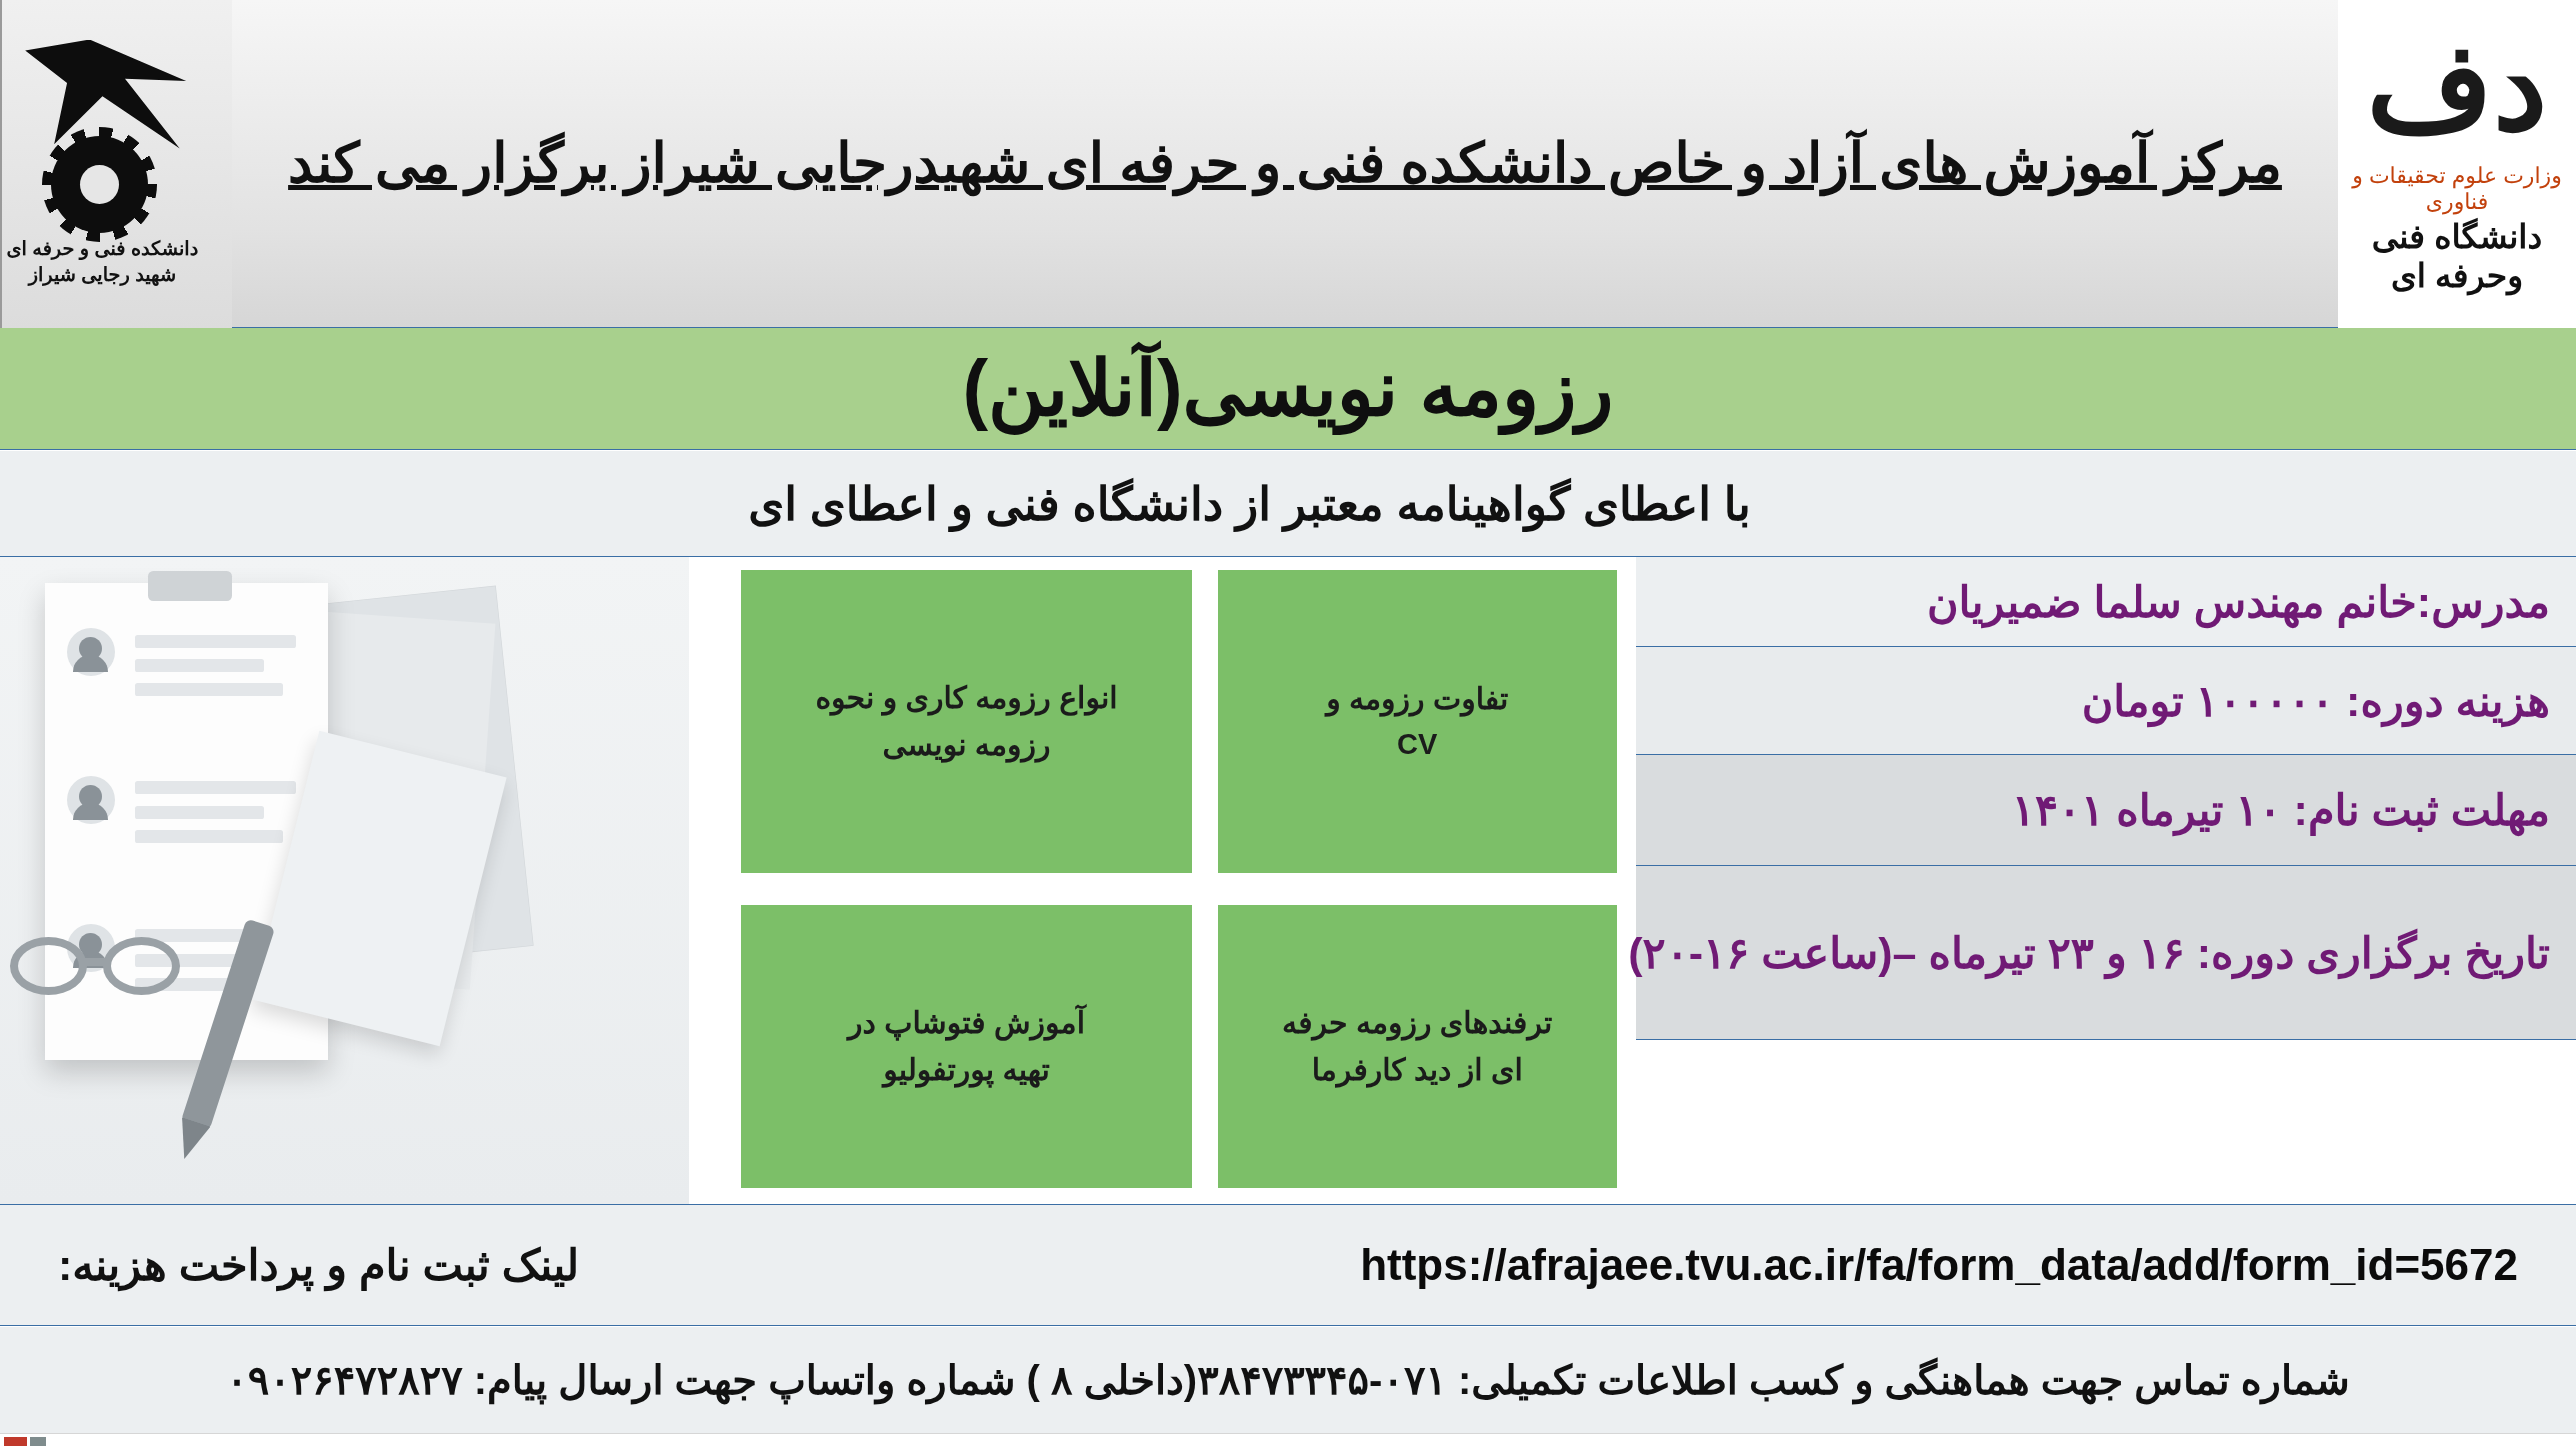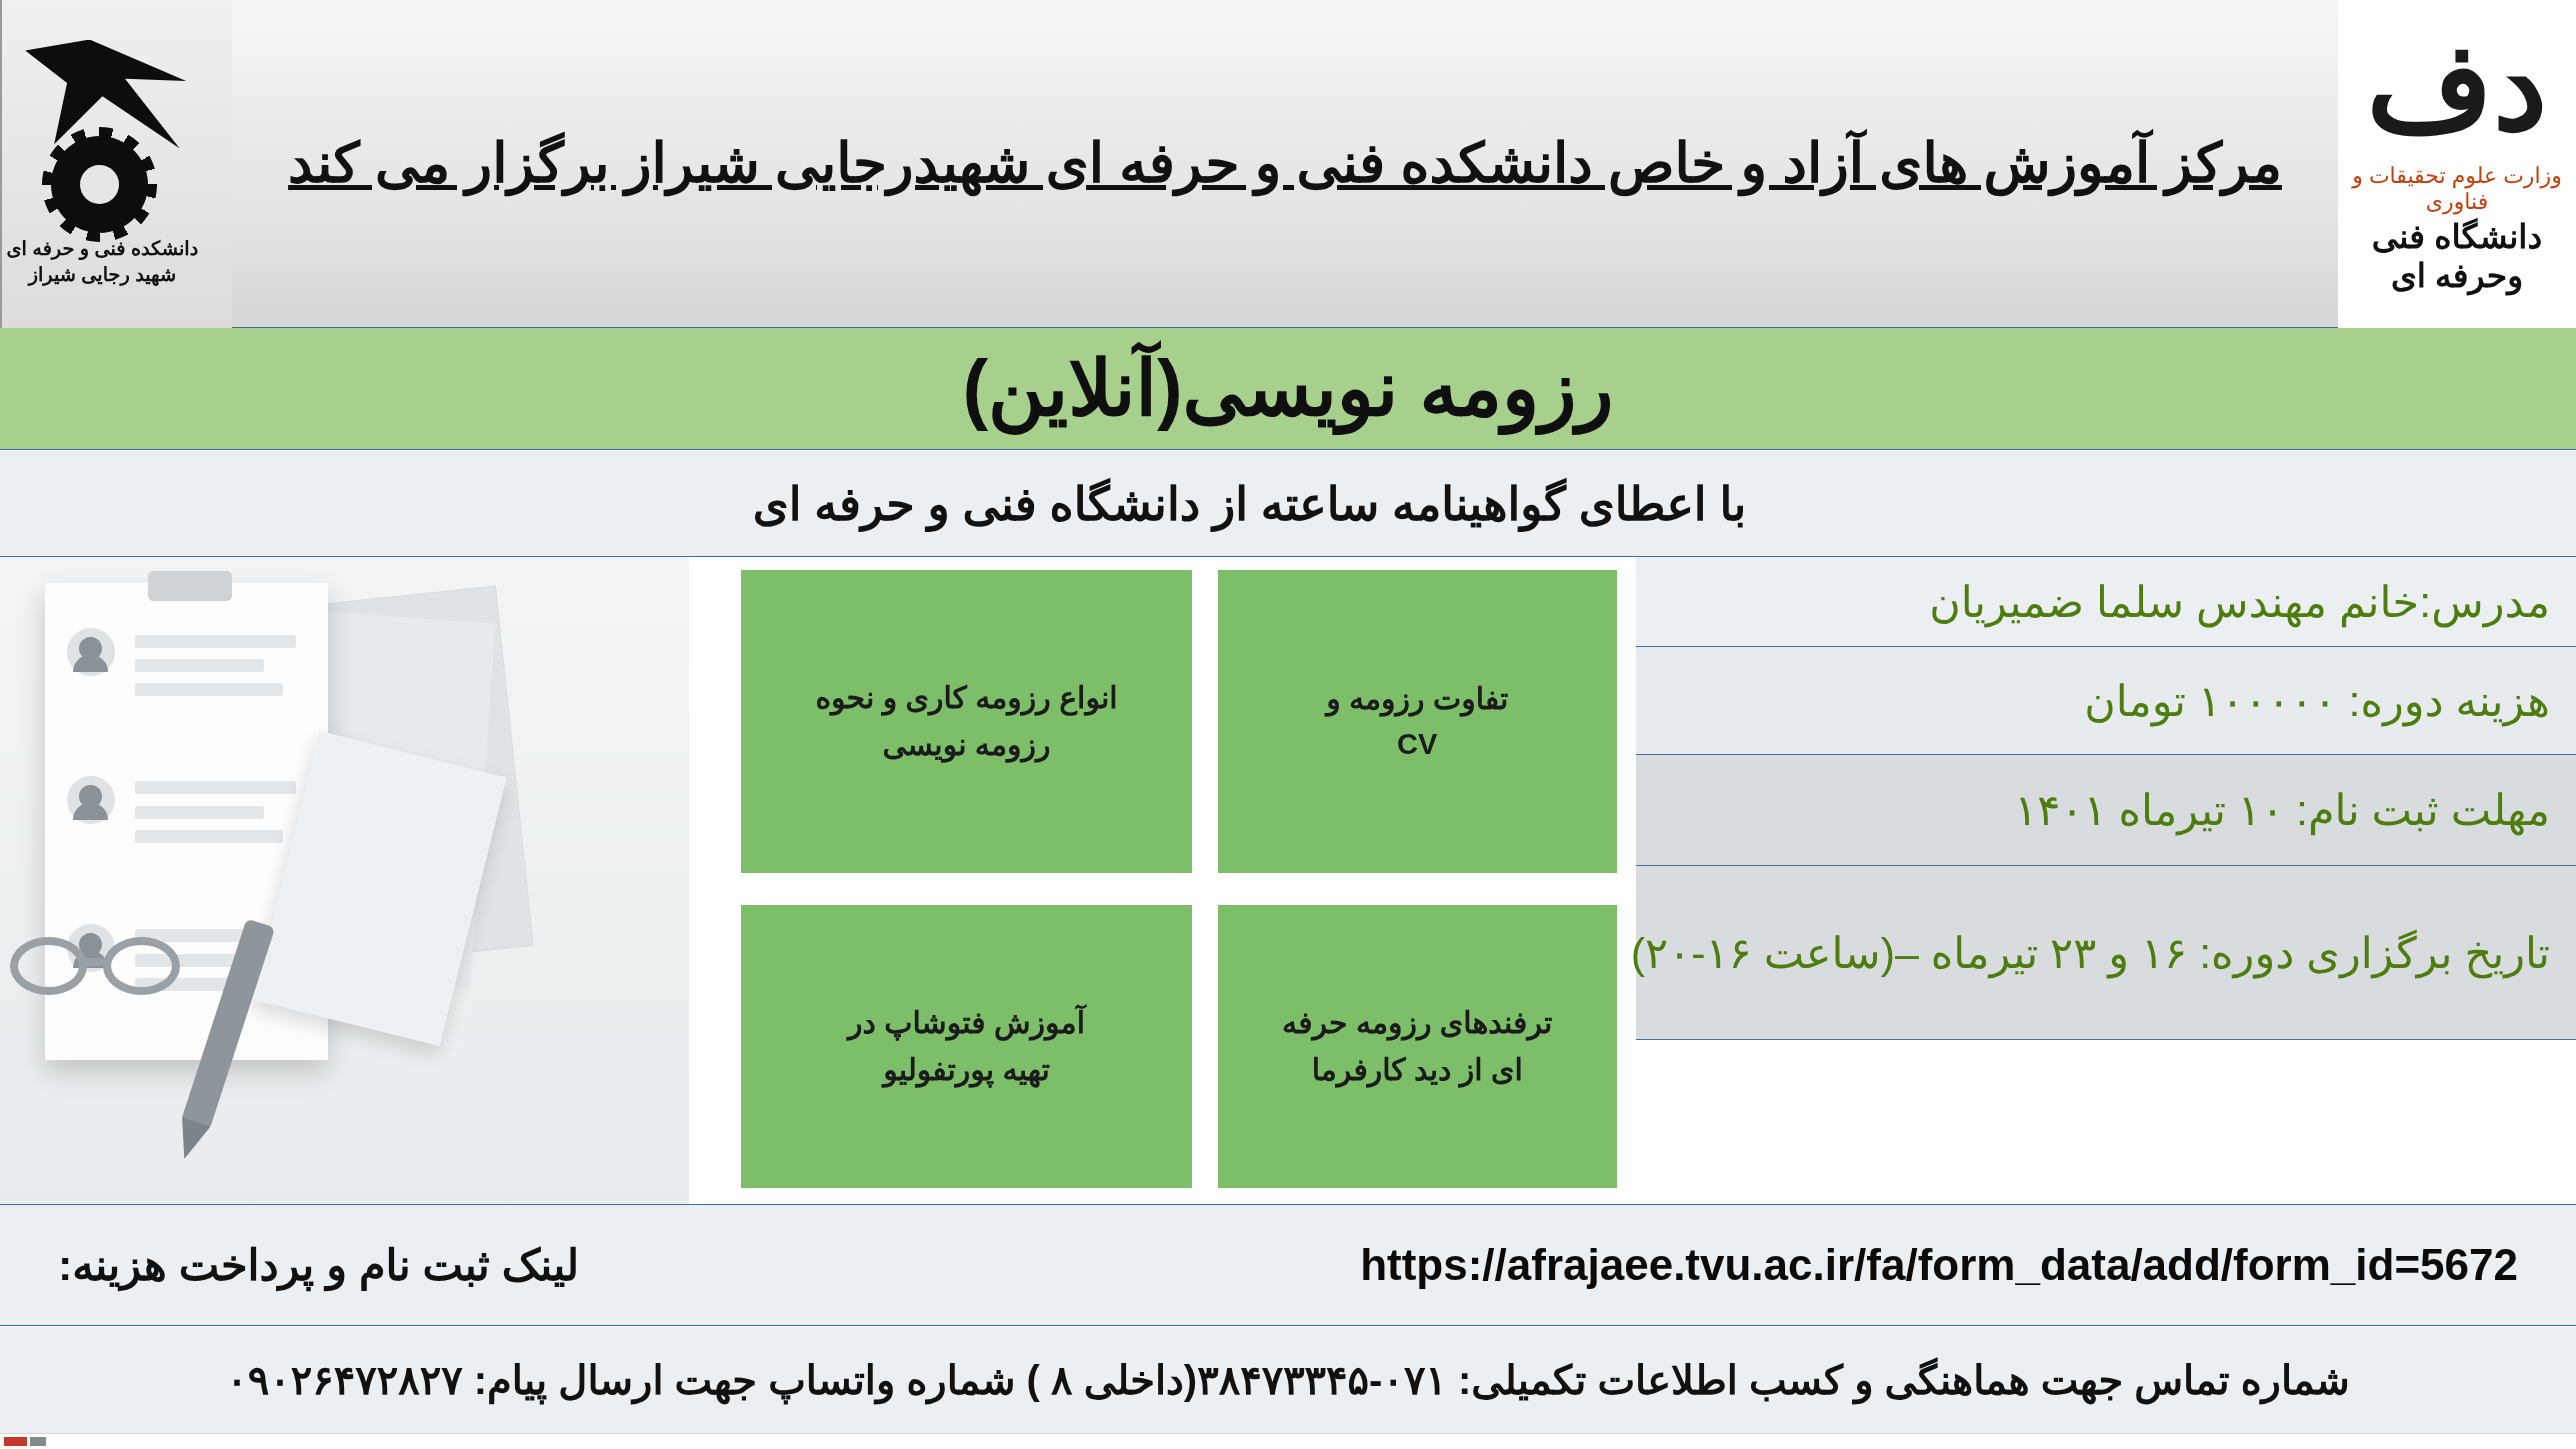--- a/index.html
+++ b/index.html
@@ -143,22 +143,22 @@
     position: absolute;
     top: 0; right: 0;
     width: 940px; height: 647px;
   }
   .info-row {
     width: 100%;
     border-bottom: 1.9px solid #3a6ea5;
     display: flex; align-items: center;
     padding-right: 26px;
     font-size: 43px;
-    font-weight: 400;
-    color: #4d7c0f;
+    font-weight: 700;
+    color: #701a75;
     white-space: nowrap;
   }
   .info-row.r1 { height: 90px; background: #eceff1; }
   .info-row.r2 { height: 108px; background: #e8ebed; }
   .info-row.r3 { height: 111px; background: #d9dcde; }
   .info-row.r4 { height: 164px; background: #e0e3e5; }
   .info-row.r5 { height: 174px; background: #d9dcde; }
 
   
   .boxes {
@@ -345,21 +345,21 @@
         <div class="fac-t2">شهید رجایی شیراز</div>
       </div>
     </div>
   </div>
 
   <div class="title-band">
     <span>رزومه نویسی(آنلاین)</span>
   </div>
 
   <div class="subtitle-row">
-    <span>با اعطای گواهینامه ساعته از دانشگاه فنی و حرفه ای</span>
+    <span>با اعطای گواهینامه معتبر از دانشگاه فنی و اعطای ای</span>
   </div>
 
   <div class="body-area">
 
     <div class="info-col">
       <div class="info-row r1">
         <span>مدرس:خانم مهندس سلما ضمیریان</span>
       </div>
       <div class="info-row r2">
         <span>هزینه دوره:  ۱۰۰۰۰۰ تومان</span>

